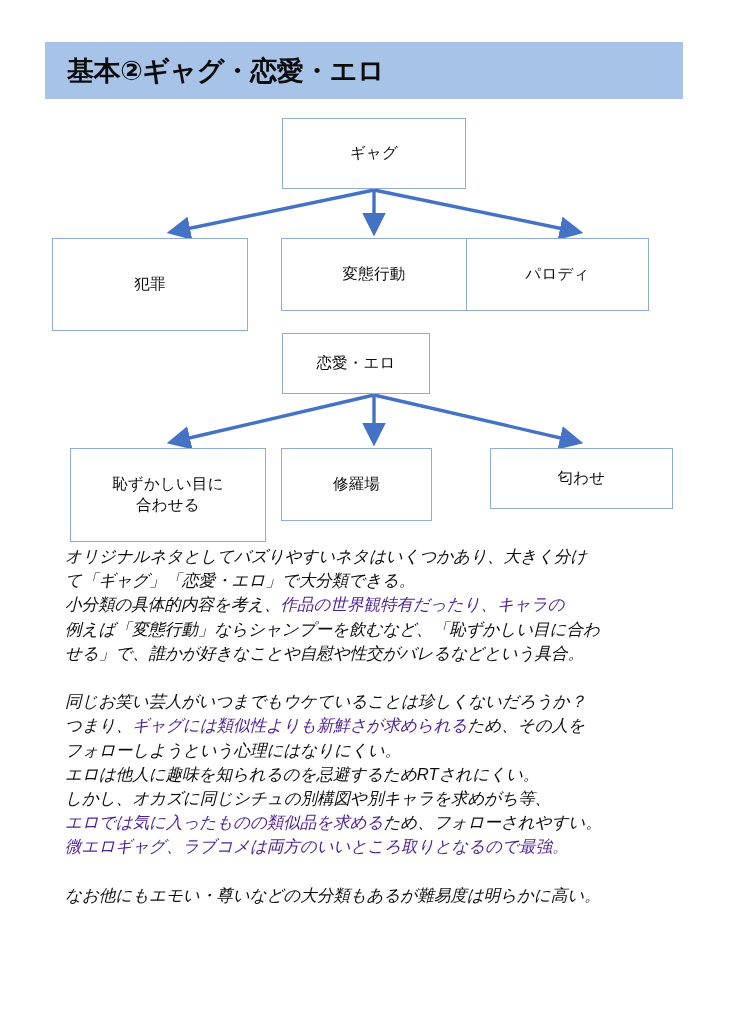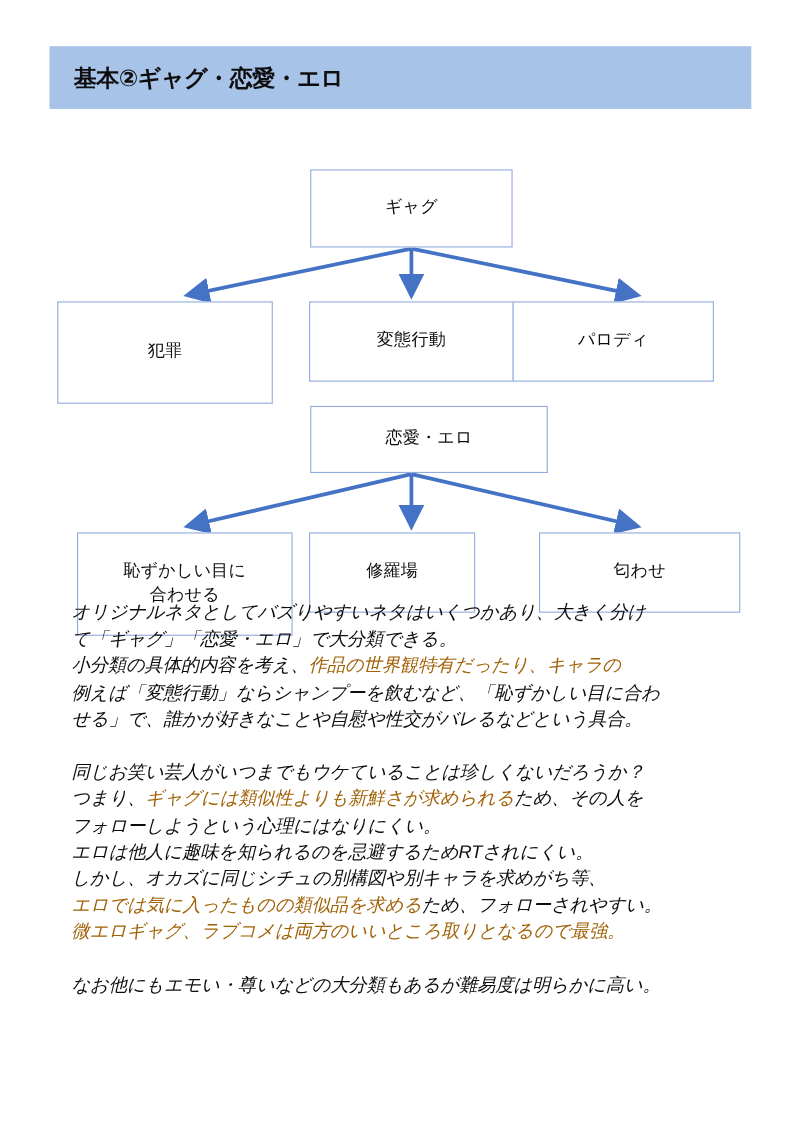--- a/index.html
+++ b/index.html
@@ -21,35 +21,34 @@
     left: 45px;
     top: 42px;
     width: 638px;
     height: 57px;
     background: #a8c3e8;
     display: flex;
     align-items: center;
   }
   #title-banner .title-text {
     margin-left: 22px;
-    font-size: 21px;
+    font-size: 27px;
     font-weight: bold;
     color: #0d0d0d;
     letter-spacing: -0.5px;
     white-space: nowrap;
   }
 
   
   #diagram {
     position: absolute;
     left: 0;
     top: 0;
     width: 732px;
     height: 540px;
-    margin-top: 36px;
   }
   #arrow-layer {
     position: absolute;
     left: 0;
     top: 0;
     width: 732px;
     height: 540px;
     pointer-events: none;
   }
   .node-box {
@@ -68,40 +67,40 @@
   }
   .node-box .node-label { display: block; }
 
   
   #node-gag        { left: 282px; top: 118px; width: 184px; height: 71px; }
   #node-crime      { left: 52px;  top: 238px; width: 196px; height: 93px; }
   #node-hentai     { left: 281px; top: 238px; width: 186px; height: 73px; }
   #node-parody     { left: 466px; top: 238px; width: 183px; height: 73px; }
 
   
-  #node-romance    { left: 282px; top: 333px; width: 216px; height: 61px; }
+  #node-romance    { left: 282px; top: 333px; width: 148px; height: 61px; }
   #node-shame      { left: 70px;  top: 448px; width: 196px; height: 94px; }
   #node-shuraba    { left: 281px; top: 448px; width: 151px; height: 73px; }
-  #node-niowase    { left: 490px; top: 448px; width: 183px; height: 73px; }
+  #node-niowase    { left: 490px; top: 448px; width: 183px; height: 61px; }
 
   
   #body-text {
     position: absolute;
     left: 65px;
     top: 545px;
     width: 650px;
     font-size: 16.6px;
     color: #0d0d0d;
     line-height: 24.2px;
     letter-spacing: -0.1px;
   }
   #body-text .para { margin: 0; }
   #body-text .spacer { height: 24.2px; }
   #body-text .line { white-space: nowrap; font-style: italic; }
-  .hl { color: #a16207; }
+  .hl { color: #4c1d95; }
 </style>
 </head>
 <body>
 
 <div id="title-banner">
   <span class="title-text">基本②ギャグ・恋愛・エロ</span>
 </div>
 
 <div id="diagram">
 

